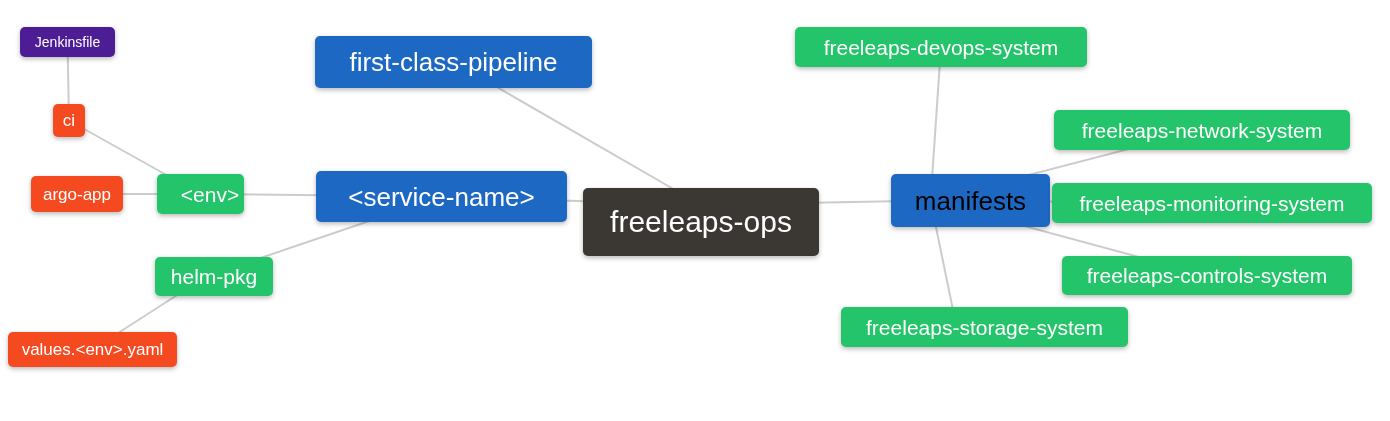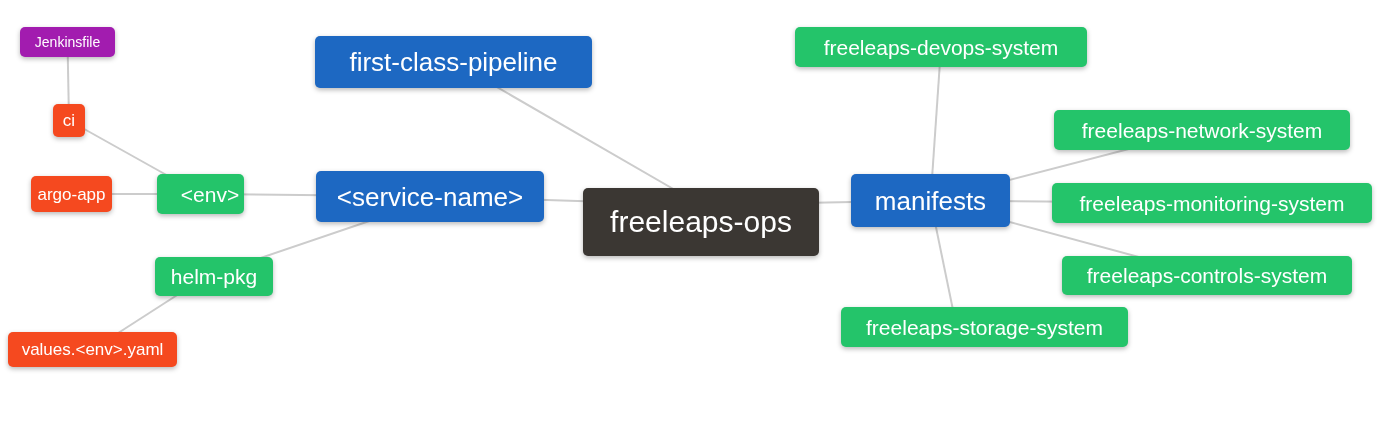--- a/index.html
+++ b/index.html
@@ -60,27 +60,27 @@
       <line x1="701" y1="205" x2="930.5" y2="200.5" stroke="#cccccc" stroke-width="2"></line>
       <line x1="930.5" y1="200.5" x2="941" y2="47" stroke="#cccccc" stroke-width="2"></line>
       <line x1="930.5" y1="200.5" x2="1202" y2="130" stroke="#cccccc" stroke-width="2"></line>
       <line x1="930.5" y1="200.5" x2="1212" y2="203" stroke="#cccccc" stroke-width="2"></line>
       <line x1="930.5" y1="200.5" x2="1207" y2="275.5" stroke="#cccccc" stroke-width="2"></line>
       <line x1="930.5" y1="200.5" x2="956.5" y2="327" stroke="#cccccc" stroke-width="2"></line>
     </svg>
   <div id="nodes-layer">
       <div class="node level-0" style="left: 583px; top: 171px; width: 236px; height: 68px; background: rgb(59, 55, 51); color: rgb(255, 255, 255); margin-top: 17px;">freeleaps-ops</div>
       <div class="node level-1" style="left: 315px; top: 36px; width: 277px; height: 52px; background: rgb(29, 104, 194); color: rgb(255, 255, 255);">first-class-pipeline</div>
-      <div class="node level-1" style="left: 316px; top: 171px; width: 228px; height: 51px; background: rgb(29, 104, 194); color: rgb(255, 255, 255);">&lt;service-name&gt;</div>
-      <div class="node level-1" style="left: 851px; top: 174px; width: 159px; height: 53px; background: rgb(29, 104, 194); color: #ffffff;">manifests</div>
+      <div class="node level-1" style="left: 316px; top: 171px; width: 251px; height: 51px; background: rgb(29, 104, 194); color: rgb(255, 255, 255);">&lt;service-name&gt;</div>
+      <div class="node level-1" style="left: 891px; top: 174px; width: 159px; height: 53px; background: rgb(29, 104, 194); color: #000000;">manifests</div>
       <div class="node level-2" style="left: 157px; top: 174px; width: 87px; height: 40px; background: rgb(36, 196, 106); color: rgb(255, 255, 255); padding-left: 19px;">&lt;env&gt;</div>
       <div class="node level-2" style="left: 155px; top: 257px; width: 118px; height: 39px; background: rgb(36, 196, 106); color: rgb(255, 255, 255);">helm-pkg</div>
       <div class="node level-2" style="left: 795px; top: 27px; width: 292px; height: 40px; background: rgb(36, 196, 106); color: rgb(255, 255, 255);">freeleaps-devops-system</div>
       <div class="node level-2" style="left: 1054px; top: 110px; width: 296px; height: 40px; background: rgb(36, 196, 106); color: rgb(255, 255, 255);">freeleaps-network-system</div>
       <div class="node level-2" style="left: 1052px; top: 183px; width: 320px; height: 40px; background: rgb(36, 196, 106); color: rgb(255, 255, 255);">freeleaps-monitoring-system</div>
       <div class="node level-2" style="left: 1062px; top: 256px; width: 290px; height: 39px; background: rgb(36, 196, 106); color: rgb(255, 255, 255);">freeleaps-controls-system</div>
       <div class="node level-2" style="left: 813px; top: 307px; width: 287px; height: 40px; background: rgb(36, 196, 106); color: rgb(255, 255, 255); margin-left: 28px;">freeleaps-storage-system</div>
       <div class="node level-3" style="left: 53px; top: 104px; width: 32px; height: 33px; background: rgb(245, 73, 31); color: rgb(255, 255, 255);">ci</div>
-      <div class="node level-3" style="left: 31px; top: 176px; width: 81px; height: 36px; background: rgb(245, 73, 31); color: rgb(255, 255, 255);">argo-app</div>
+      <div class="node level-3" style="left: 31px; top: 176px; width: 92px; height: 36px; background: rgb(245, 73, 31); color: rgb(255, 255, 255);">argo-app</div>
       <div class="node level-3" style="left: 8px; top: 332px; width: 169px; height: 35px; background: rgb(245, 73, 31); color: rgb(255, 255, 255);">values.&lt;env&gt;.yaml</div>
-      <div class="node level-4" style="left: 20px; top: 27px; width: 95px; height: 30px; background: #a21caf; color: rgb(255, 255, 255);">Jenkinsfile</div>
+      <div class="node level-4" style="left: 20px; top: 27px; width: 95px; height: 30px; background: #4c1d95; color: rgb(255, 255, 255);">Jenkinsfile</div>
     </div>
 </div>
 
 </body></html>

